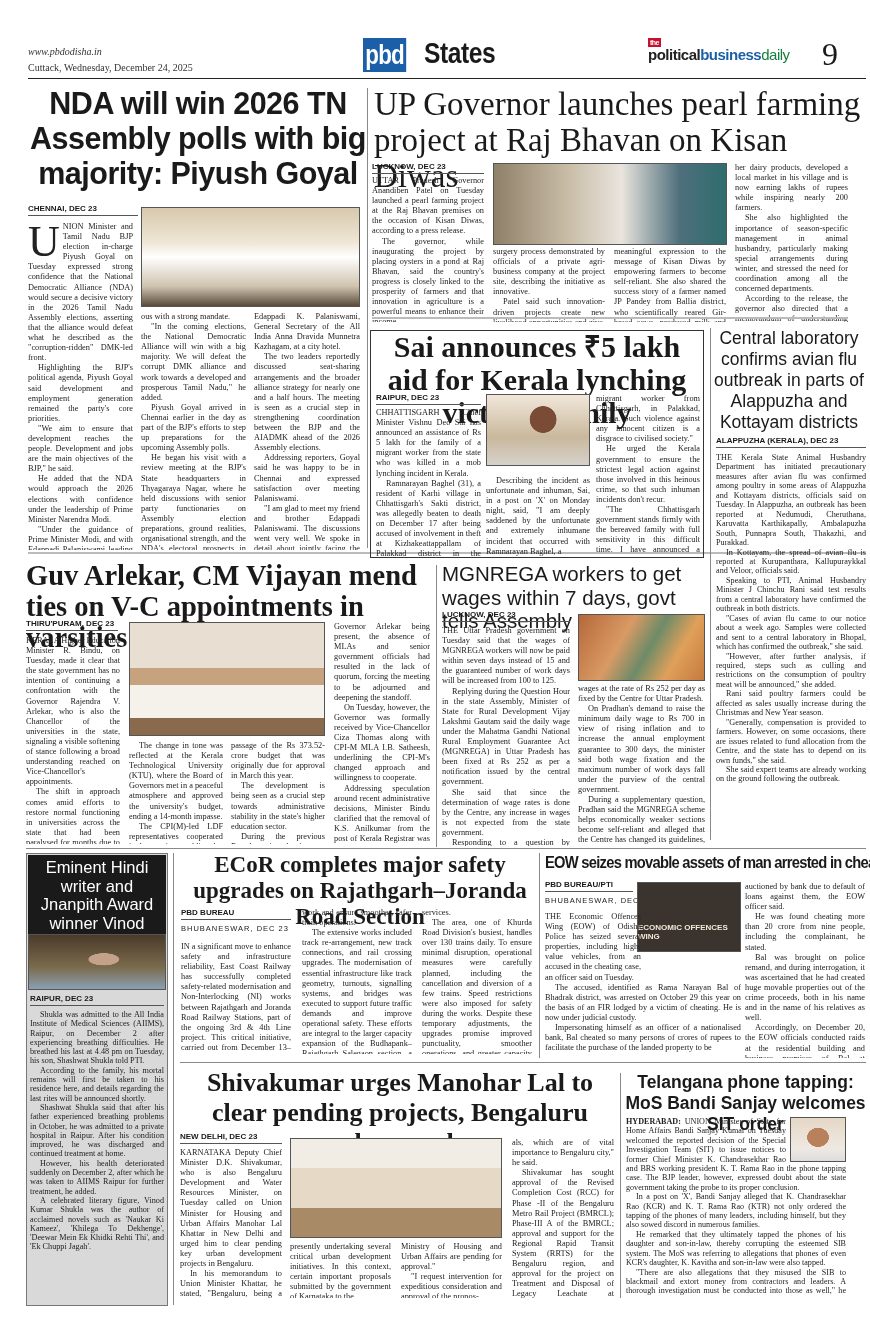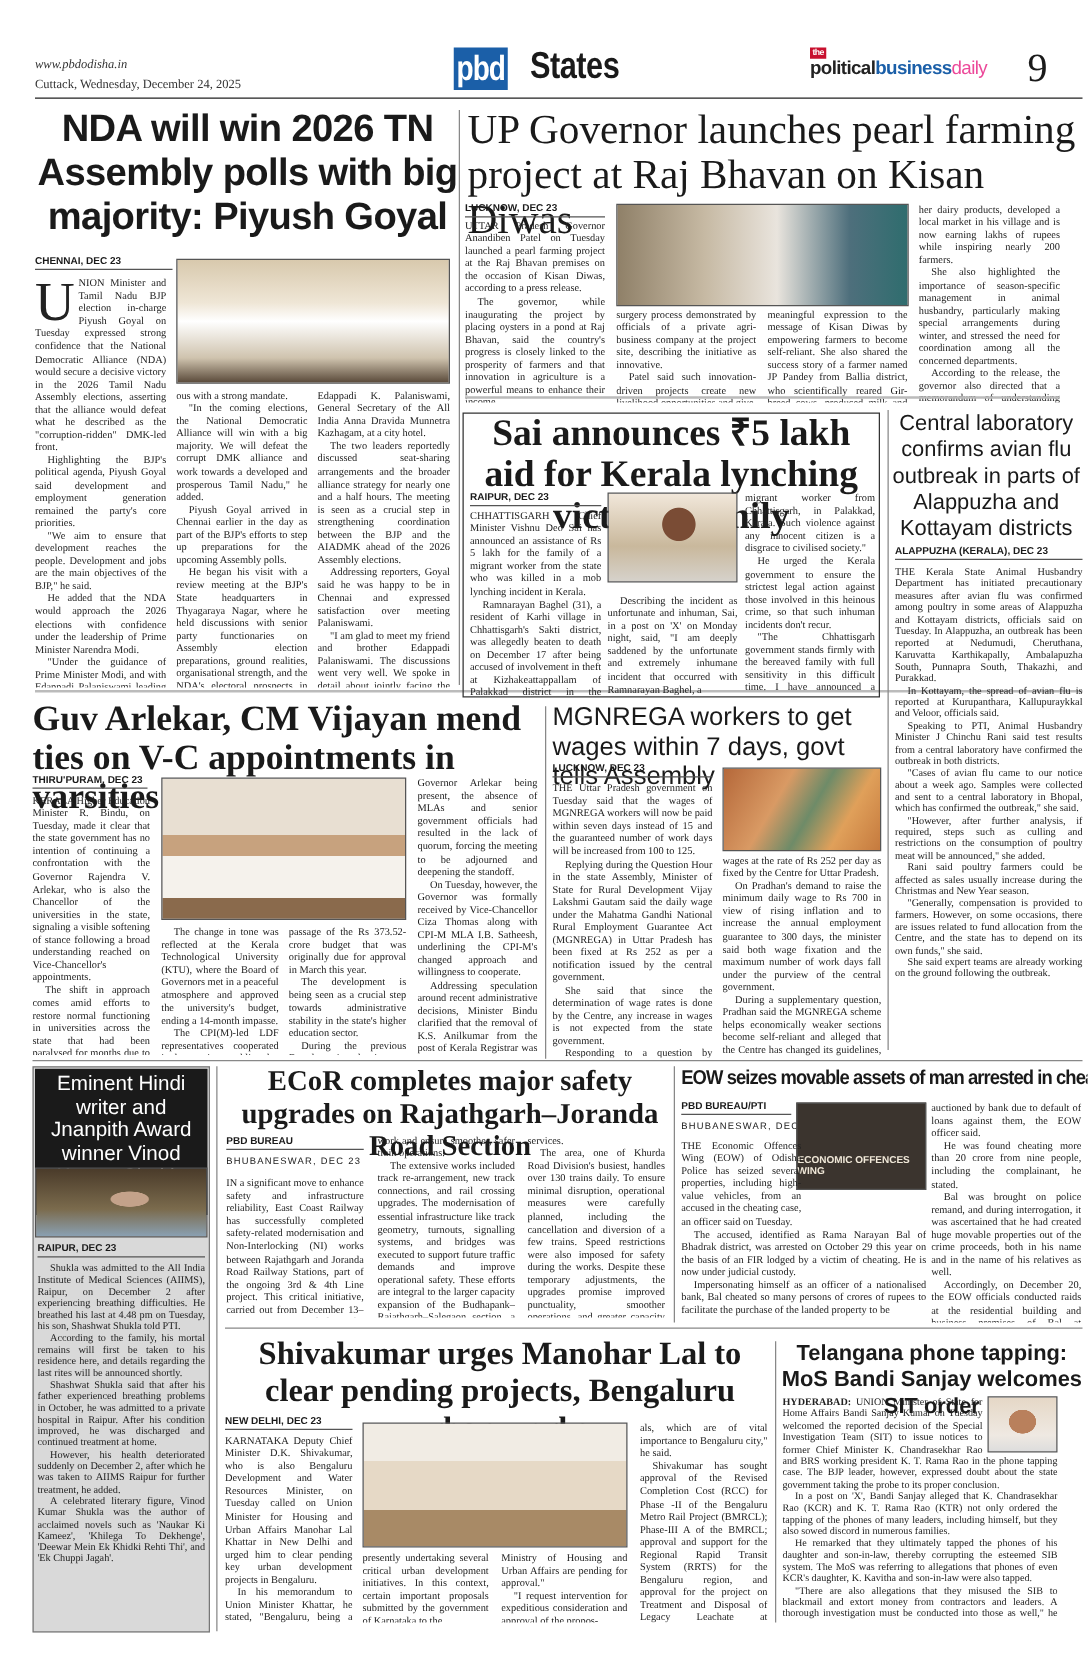--- a/index.html
+++ b/index.html
@@ -5,21 +5,21 @@
 *{box-sizing:border-box;margin:0;padding:0}
 html,body{width:870px;height:1343px;background:#fff;overflow:hidden}
 body{position:relative;font-family:"Liberation Serif","DejaVu Serif",serif;color:#1a1a1a}
 .abs{position:absolute}
 .mast-url{left:28px;top:46px;font-size:10px;font-style:italic;color:#333}
 .mast-date{left:28px;top:62px;font-size:10px;color:#333}
 .pbd-logo{left:363px;top:38px;width:54px;height:34px;background:#1b5fa8;color:#fff;font-family:"Liberation Sans",sans-serif;font-weight:bold;font-size:28px;line-height:34px;text-align:center;letter-spacing:-1px;transform:scaleX(.8);transform-origin:left}
 .section{left:424px;top:36px;font-family:"Liberation Sans",sans-serif;font-weight:bold;font-size:30px;transform:scaleX(.82);transform-origin:left;letter-spacing:-0.5px}
 .brand{left:648px;top:46px;font-family:"Liberation Sans",sans-serif;font-weight:bold;font-size:15px;letter-spacing:-0.5px}
 .brand .the{position:absolute;left:0;top:-8px;background:#c8102e;color:#fff;font-size:7px;padding:0 2px;line-height:9px}
-.brand .p1{color:#222}.brand .p2{color:#1b5fa8}.brand .p3{color:#ec4899;font-weight:normal}
+.brand .p1{color:#222}.brand .p2{color:#1b5fa8}.brand .p3{color:#15803d;font-weight:normal}
 .pageno{left:822px;top:36px;font-size:32px;font-family:"Liberation Serif",serif}
 .rule{left:28px;top:78px;width:838px;height:1px;background:#222}
 .vline{width:1px;background:#888}
 .hline{height:2px;background:#bbb}
 .hl{font-weight:bold;line-height:1.05;text-align:center}
 .hl-sans{font-family:"Liberation Sans",sans-serif;font-weight:bold}
 .hl-serif{font-family:Liberation Serif, serif}
 .dateline{font-family:"Liberation Sans",sans-serif;font-weight:bold;font-size:8px;border-bottom:1px solid #555;padding-bottom:2px}
 .col{font-size:8.3px;line-height:10.1px;text-align:justify;color:#222;overflow:hidden}
 .col p{text-indent:10px}

